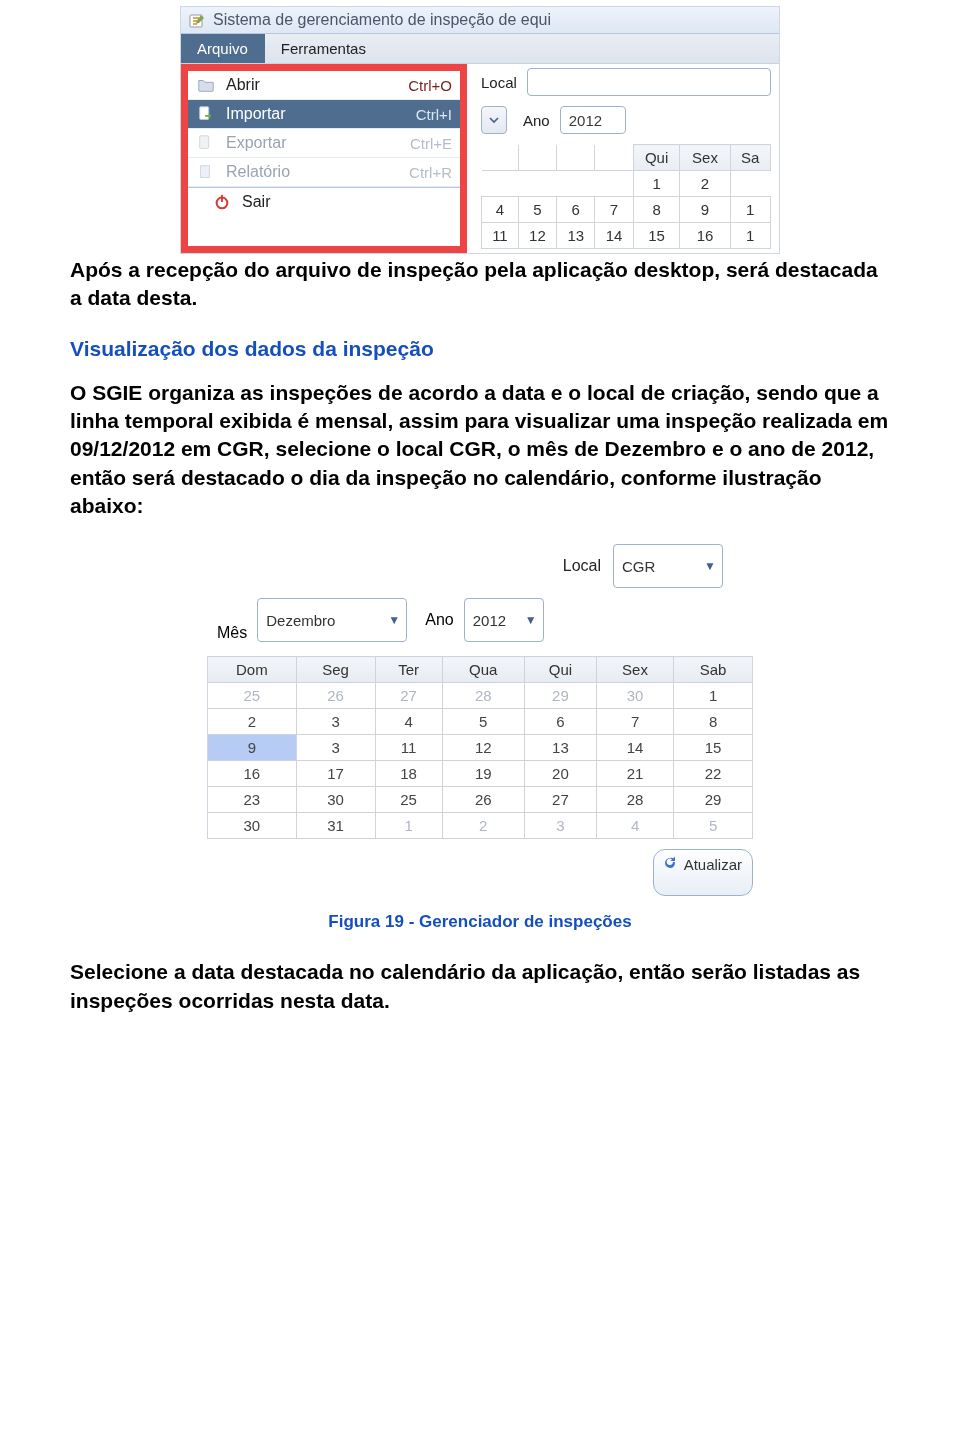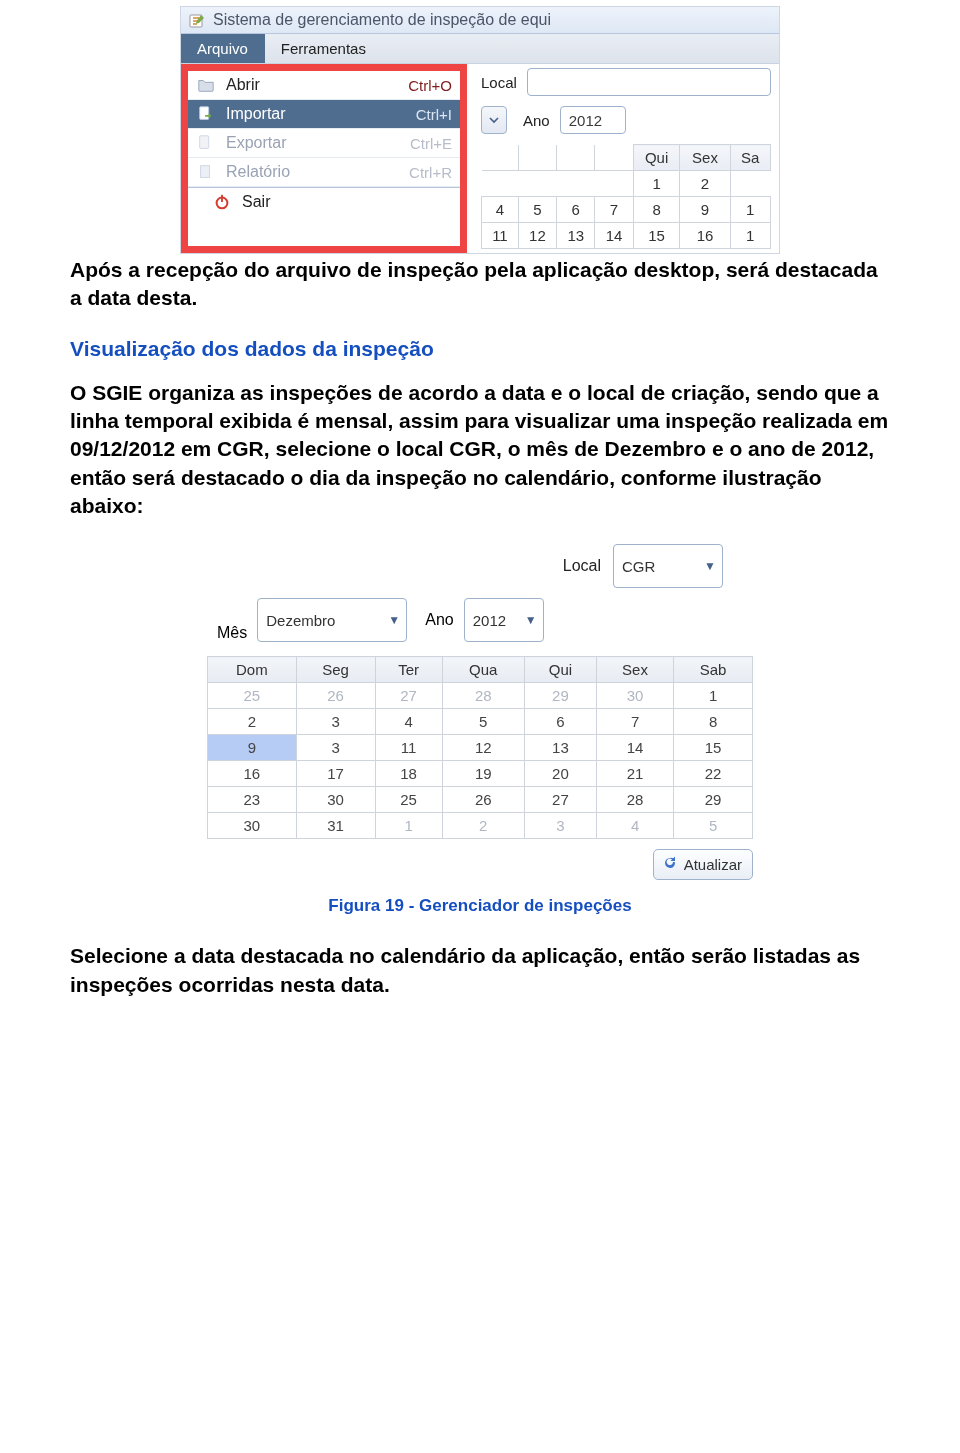--- a/index.html
+++ b/index.html
@@ -218,23 +218,23 @@
     font-weight: 400;
   }
   .cal2 td { color: #444; }
   .cal2 td.dim { color: #b0b7c3; }
   .cal2 td.sel { background: #b7ccf5; }
   .btn-row2 {
     display: flex; justify-content: flex-end; margin-top: 10px;
   }
   .btn2 {
     border: 1px solid #9eb2cc;
-    border-radius: 5px;
+    border-radius: 12px;
     background: linear-gradient(#fdfeff,#e9eef6);
-    padding: 5px 10px 5px 8px;
+    padding: 5px 10px 21px 8px;
     display: inline-flex;
     align-items: center;
     gap: 6px;
     font-size: 15px;
     color: #333;
     cursor: pointer;
   }
   .icn-refresh svg { width: 16px; height: 16px; }
   
   .svg-folder,.svg-import,.svg-export,.svg-report,.svg-power { width: 18px; height: 18px; }

